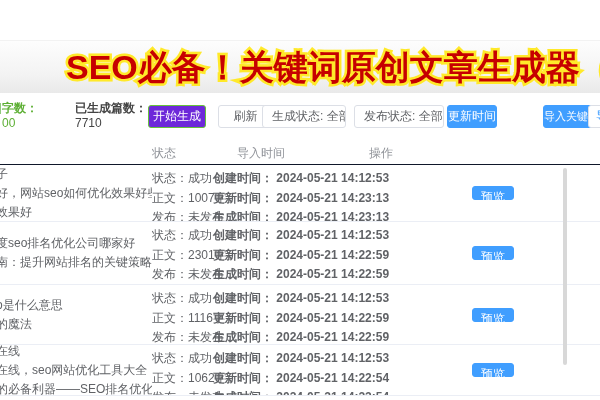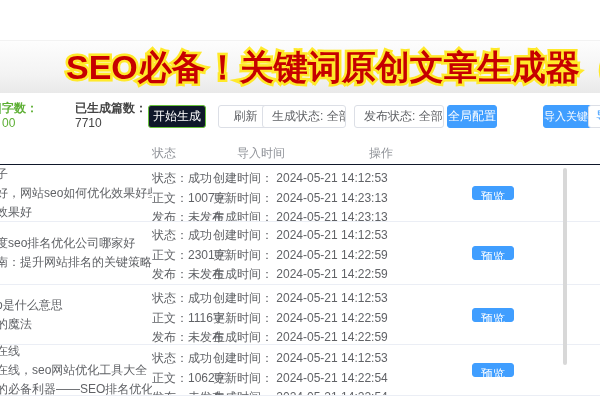--- a/index.html
+++ b/index.html
@@ -37,21 +37,21 @@
   .stat-words .stat-label, .stat-words .stat-value { color:#5daf34; }
   .stat-words::before { content:""; position:absolute; left:-3px; top:2px; width:2px; height:11px; background:#8fc97c; }
   .stat-count { left:75px; top:8px; }
 
   .btn {
     position:absolute; top:12px; height:23px; box-sizing:border-box;
     font-size:12px; line-height:21px; text-align:center; border-radius:3px;
     padding:0; cursor:pointer; white-space:nowrap; overflow:hidden;
     font-family:inherit;
   }
-  .btn-green { left:148px; width:58px; background:#0f172a; border:1px solid #67c23a; color:#fff; }
+  .btn-green { left:148px; width:58px; background:#6d28d9; border:1px solid #67c23a; color:#fff; }
   .btn-plain { left:218px; width:55px; background:#fff; border:1px solid #dcdfe6; color:#606266; }
   .select {
     position:absolute; top:12px; height:23px; box-sizing:border-box;
     background:#fff; border:1px solid #dcdfe6; border-radius:3px;
     font-size:12px; line-height:21px; color:#606266; padding-left:9px;
     cursor:pointer; white-space:nowrap; overflow:hidden;
   }
   .select-gen { left:262px; width:84px; }
   .select-pub { left:354px; width:90px; }
   .btn-blue { background:#409eff; border:1px solid #409eff; color:#fff; }
@@ -65,21 +65,21 @@
   .h-status { left:152px; }
   .h-time  { left:213px;margin-left:24px; }
   .h-action{ left:369px; }
 
   .tbody { position:absolute; top:165px; left:0; width:600px; }
   .row { position:relative; display:flex; border-bottom:1px solid #ebeef5; box-sizing:border-box; overflow:hidden; background:#fff; }
   .row-1 { height:57px; } .row-2 { height:63px; } .row-3 { height:60px; } .row-4 { height:51px; } .row-5 { height:49px; border-bottom:none; }
   .c1 { width:152px; overflow:hidden; display:flex; flex-direction:column; justify-content:center; }
   .c1 .tline { font-size:12px; color:#606266; line-height:19px; white-space:nowrap; margin-left:-4px; }
   .c2 { width:61px; padding-top:4px; box-sizing:border-box; }
-  .c3 { width:212px; padding-top:4px; box-sizing:border-box; }
+  .c3 { width:212px; padding-top:4px; box-sizing:border-box;font-weight:bold; }
   .c2 .sline, .c3 .sline { font-size:12px; color:#606266; line-height:19.5px; white-space:nowrap; }
   .c4 { flex:1; display:flex; align-items:center; }
   .preview-btn {
     width:42px; height:14px; margin-left:47px;
     background:#409eff; border:1px solid #409eff; border-radius:3px;
     color:#fff; font-size:12px; line-height:20px; text-align:center; cursor:pointer;
     font-family:inherit; padding:0;
   }
 
   
@@ -102,21 +102,21 @@
       <div class="stat-value">00</div>
     </div>
     <div class="stat stat-count">
       <div class="stat-label">已生成篇数：</div>
       <div class="stat-value">7710</div>
     </div>
     <button class="btn btn-green">开始生成</button>
     <button class="btn btn-plain">刷新</button>
     <div class="select select-gen">生成状态: 全部</div>
     <div class="select select-pub">发布状态: 全部</div>
-    <button class="btn btn-blue btn-config">全局配置</button>
+    <button class="btn btn-blue btn-config">更新时间</button>
     <button class="btn btn-blue btn-import">导入关键词/标题</button>
     <button class="btn btn-partial">导</button>
   </div>
 
   <div class="thead">
     <span class="h-status">状态</span>
     <span class="h-time">导入时间</span>
     <span class="h-action">操作</span>
   </div>
 

